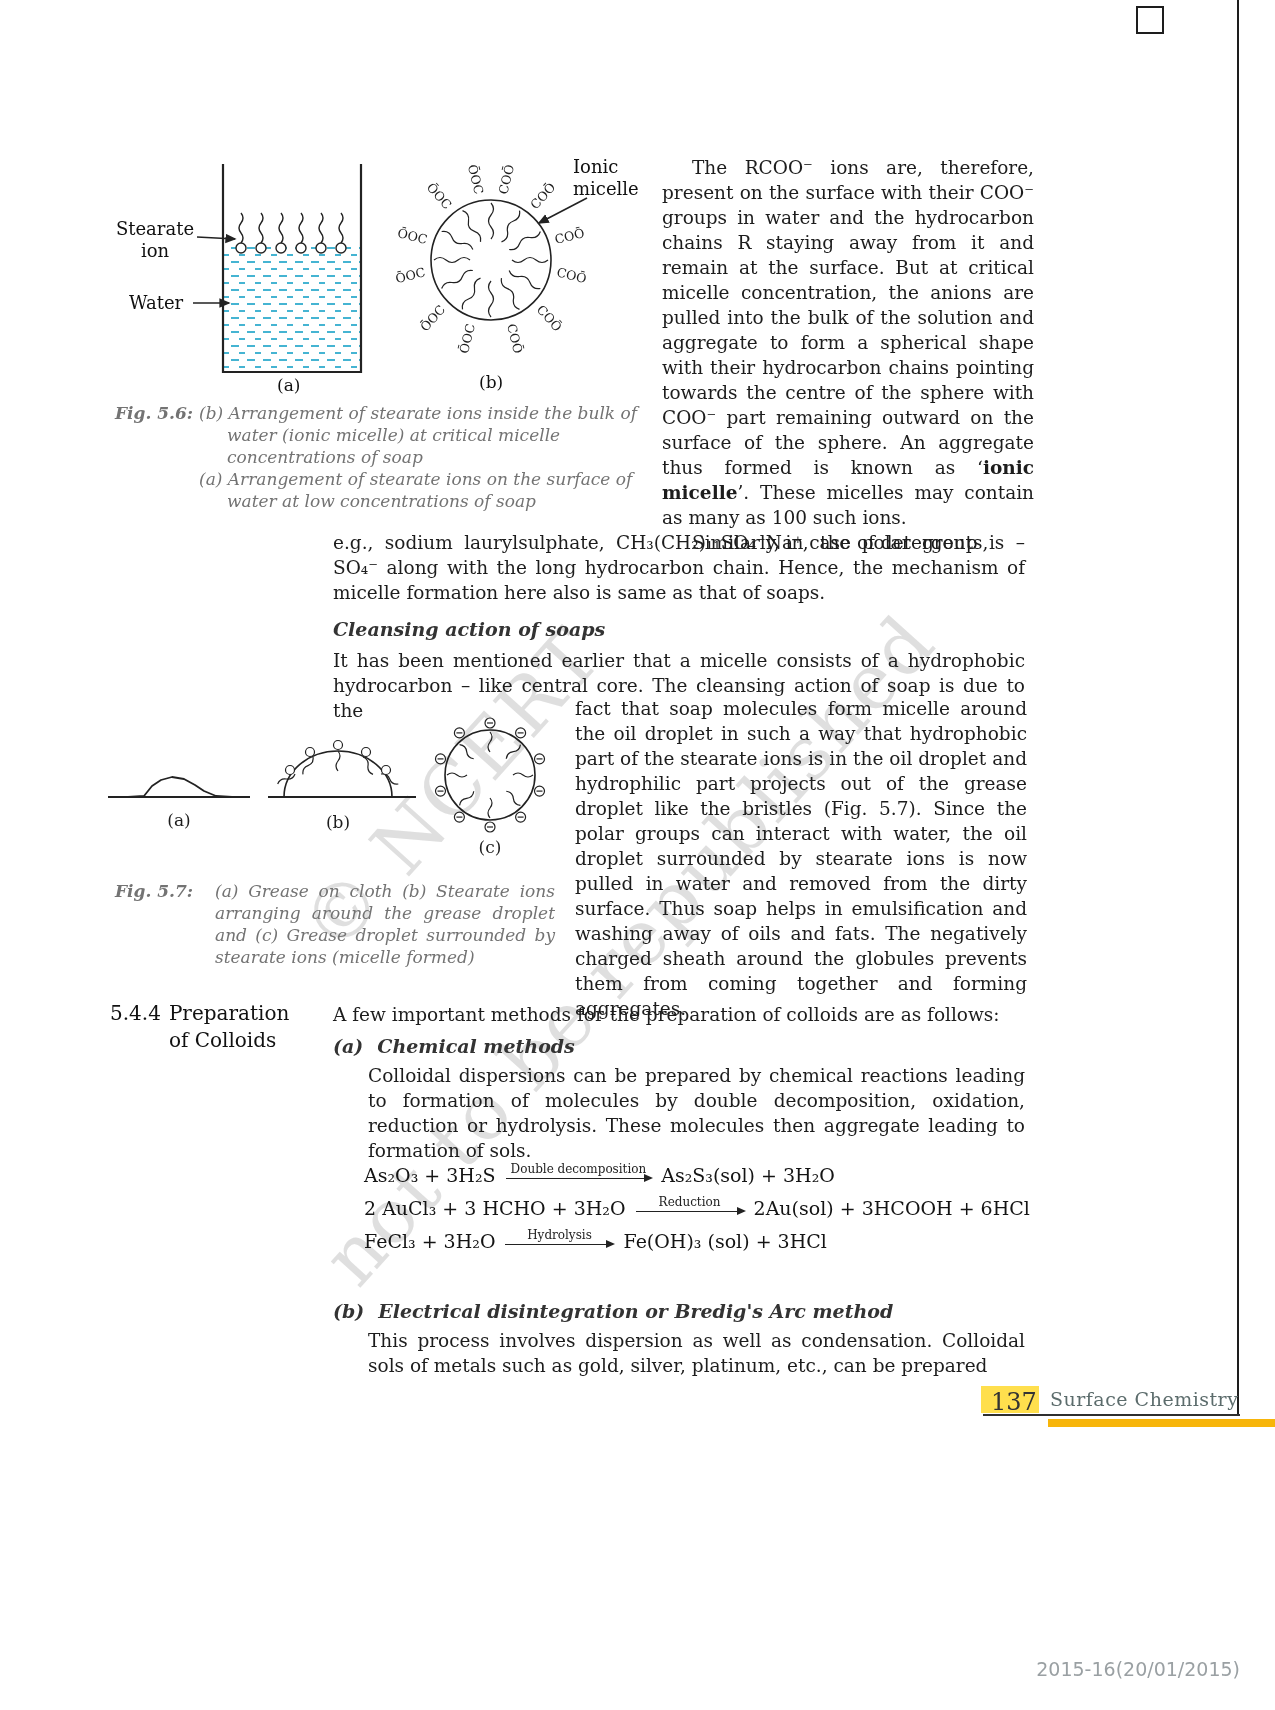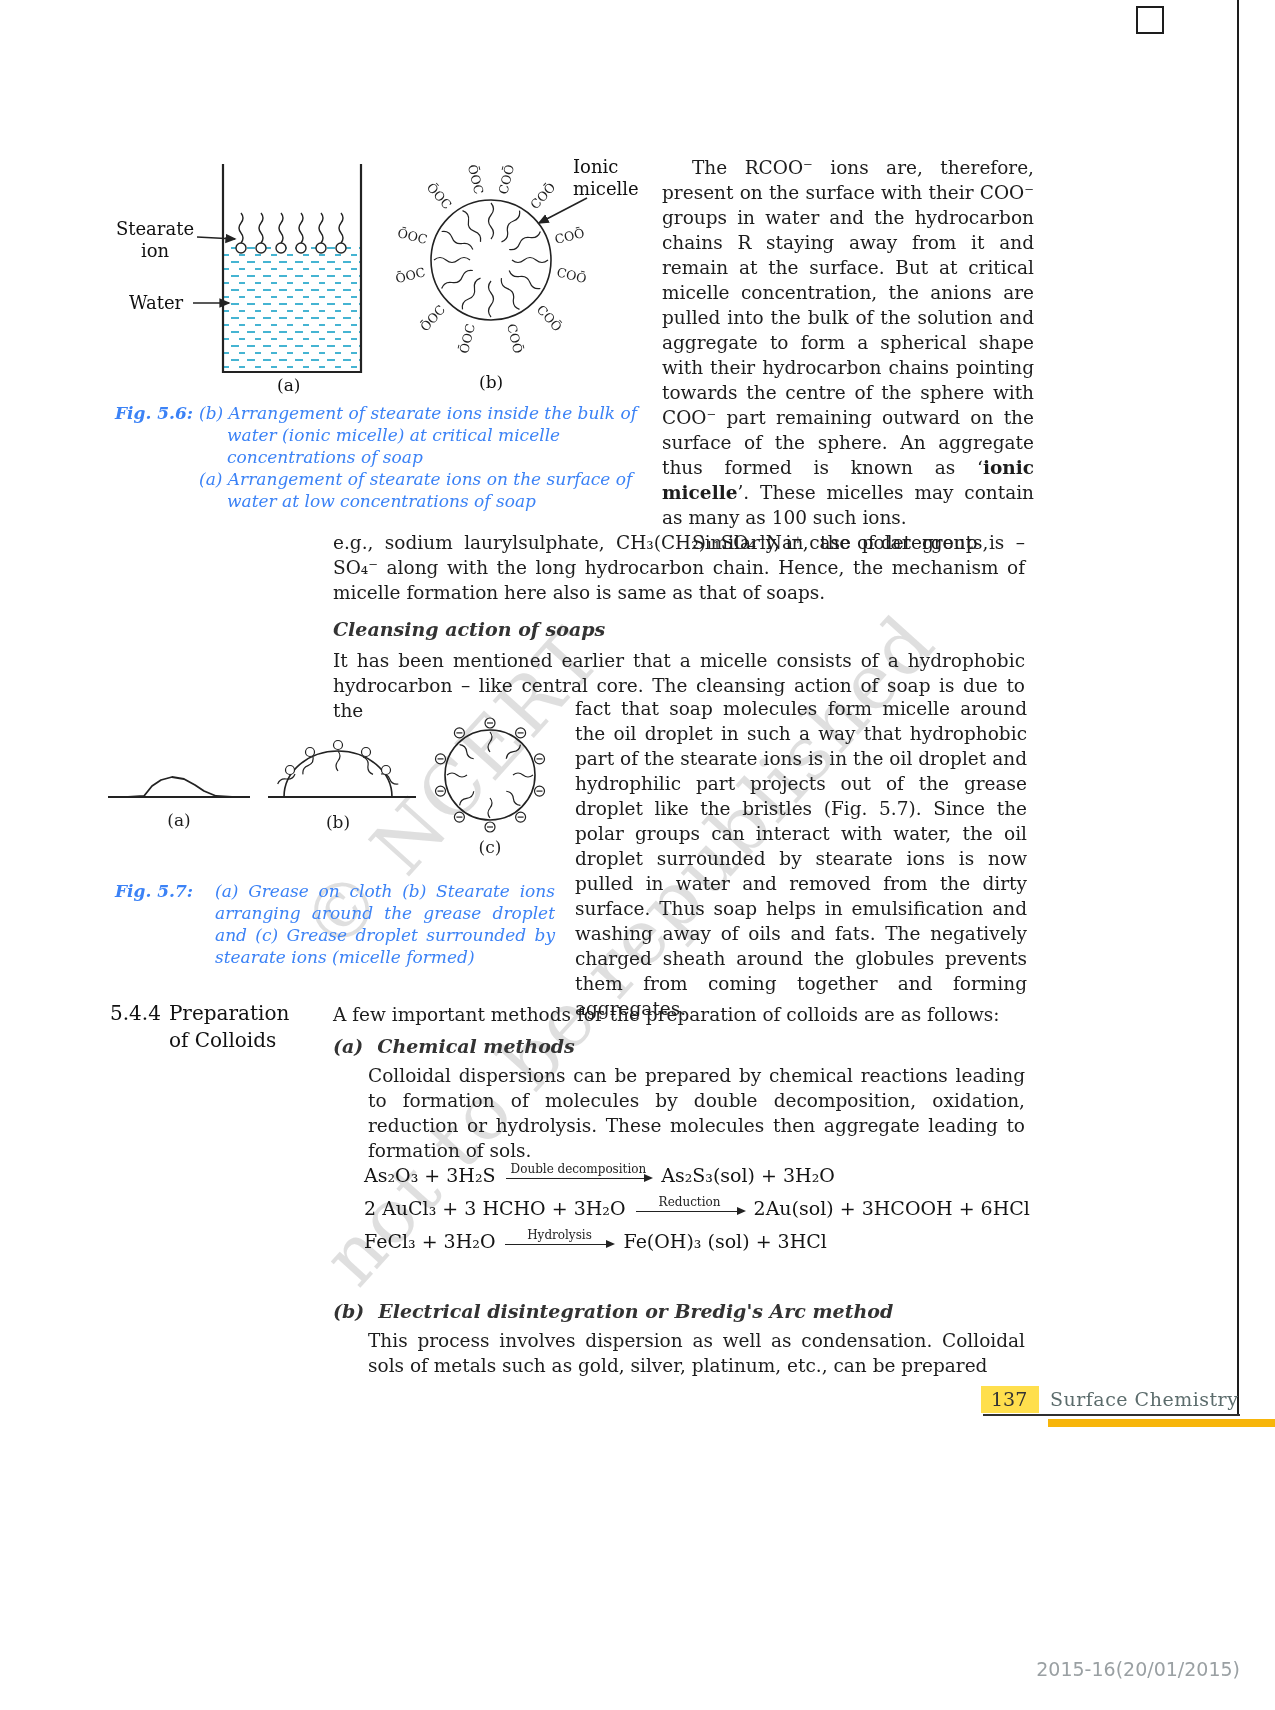--- a/index.html
+++ b/index.html
@@ -20,21 +20,21 @@
   .corner-square{left:1136px;top:6px;width:24px;height:24px;border:2px solid #1d1d1d;background:#fff;z-index:3;}
   .edge-rule{left:1237px;top:0;width:2.4px;height:1416px;background:#1d1d1d;z-index:3;}
 
   
   .body-text{font-size:18.5px;line-height:25px;text-align:justify;
              text-justify:inter-word;color:#1d1d1d;}
   .indent{text-indent:30px;}
   .rc{width:372px;}
 
   
-  .caption{display:flex;font-style:italic;font-size:17px;line-height:22px;color:#3b82f6;}
+  .caption{display:flex;font-style:italic;font-size:17px;line-height:22px;color:#737373;}
   .cap-label{font-weight:700;flex:0 0 84px;}
   .cap-items{flex:1;}
   .cap-item{padding-left:28px;text-indent:-28px;}
   .cap-text{flex:1;text-align:justify;margin-left:16px;}
 
   
   .h-italic{font-weight:700;font-style:italic;font-size:19px;color:#333333;}
   .sec-head{display:flex;gap:8px;font-weight:400;font-size:20px;line-height:27px;color:#111;}
 
   
@@ -44,21 +44,21 @@
   
   .equation{display:flex;align-items:center;font-size:19px;height:33px;white-space:nowrap;color:#141414;}
   .rx-arrow{display:inline-flex;flex-direction:column;align-items:center;margin:0 10px;transform:translateY(-4px);}
   .rx-cond{font-size:12px;line-height:13px;padding:0 5px;white-space:nowrap;color:#222;}
   .rx-shaft{position:relative;width:100%;min-width:108px;height:0;border-top:1.5px solid #222;margin-top:2px;}
   .rx-shaft::after{content:"";position:absolute;right:-2px;top:-5px;width:0;height:0;
     border-left:9px solid #222;border-top:4px solid transparent;border-bottom:4px solid transparent;}
 
   
   .pg-highlight{left:981px;top:1386px;width:58px;height:27px;background:#ffdf4d;z-index:2;}
-  .pg-number{left:991px;top:1388px;font-size:19px;color:#333;z-index:3;}
+  .pg-number{left:991px;top:1388px;font-size:24px;color:#333;z-index:3;}
   .pg-chapter{left:1050px;top:1388px;font-size:19px;color:#5c6c6c;letter-spacing:.5px;z-index:3;}
   .footer-rule{left:983px;top:1414px;width:257px;height:2px;background:#2f2f2f;z-index:3;}
   .footer-bar{left:1048px;top:1419px;width:227px;height:8px;background:#f7b50a;z-index:3;}
   .edition{left:1020px;top:1658px;width:220px;text-align:right;font-family:"DejaVu Sans",sans-serif;
            font-size:19px;color:#9aa0a3;z-index:3;}
 
   svg text{font-family:"DejaVu Serif",serif;fill:#1d1d1d;}
 </style>
 </head>
 <body>

